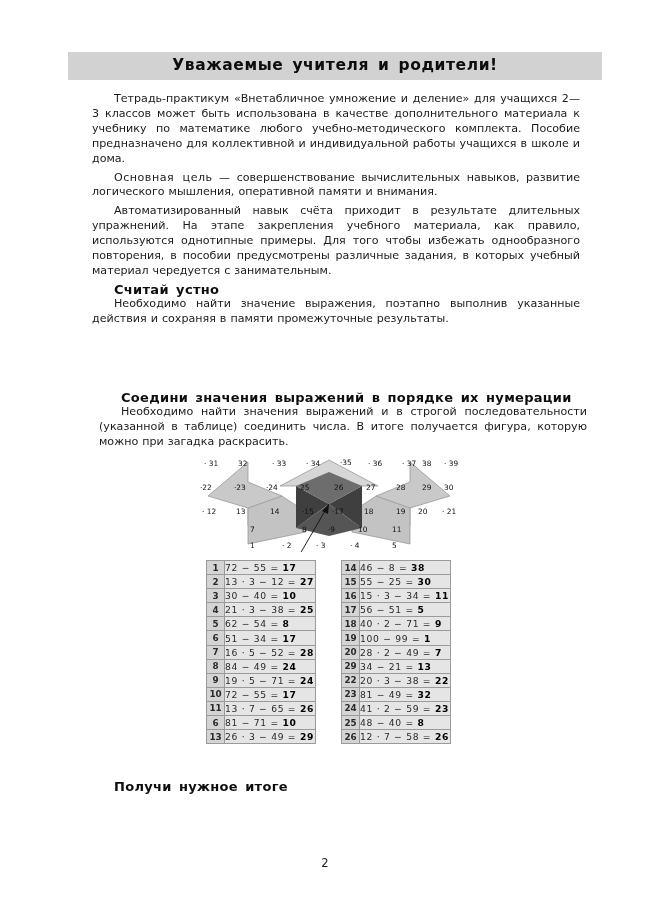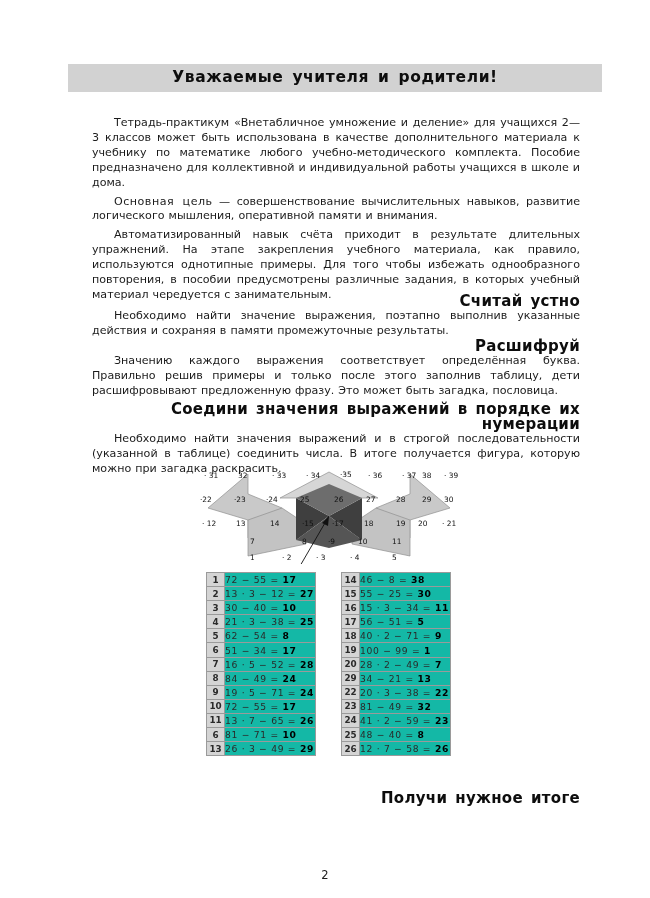--- a/index.html
+++ b/index.html
@@ -10,21 +10,21 @@
   body {
     width: 650px;
     height: 898px;
     position: relative;
     font-family: "DejaVu Sans", sans-serif;
     color: #1b1b1b;
     overflow: hidden;
   }
   .page {
     position: absolute;
-    left: 0; top: 12px;
+    left: 0; top: 0;
     width: 650px;
     height: 832px;
   }
 
   
   .header-band {
     position: absolute;
     left: 68px;
     top: 52px;
     width: 534px;
@@ -59,28 +59,27 @@
     word-spacing: 0.5px;
     color: #1b1b1b;
   }
   .lead {
     font-weight: normal;
     letter-spacing: 0.5px;
     word-spacing: 2px;
   }
   h3.sub {
     margin: 0;
-    font-size: 15px;
+    font-size: 13px;
     line-height: 15px;
     font-weight: bold;
     letter-spacing: 0.3px;
     word-spacing: 2.5px;
     text-indent: 22px;
     color: #0d0d0d;
-    text-align: right;
   }
   .gap-s { height: 4px; }
 
   
   .figure {
     position: absolute;
     left: 196px;
     top: 452px;
     width: 266px;
     height: 100px;
@@ -112,21 +111,21 @@
   td.num {
     width: 17px;
     text-align: center;
     background: #d4d4d4;
     font-weight: bold;
     font-size: 8.8px;
     color: #111;
   }
   td.expr {
     padding-left: 5px;
-    background: #14b8a6;
+    background: #e5e5e5;
     white-space: nowrap;
     letter-spacing: 0.7px;
   }
   td.expr b { color: #000; }
 
   
   .page-number {
     position: absolute;
     left: 0;
     top: 856px;
@@ -137,39 +136,35 @@
   }
 </style>
 </head>
 <body>
 
 <div class="page">
 
   <div class="header-band"></div>
   <div class="header-title">Уважаемые  учителя  и  родители!</div>
 
-  <div class="col" style="top:92px;margin-top:12px;">
+  <div class="col" style="top:92px;">
     <p class="body">Тетрадь-практикум «Внетабличное умножение и деление» для учащихся 2—3 классов может быть использована в качестве дополнительного материала к учебнику по математике любого учебно-методического комплекта. Пособие предназначено для коллективной и индивидуальной работы учащихся в школе и дома.</p>
     <div class="gap-s"></div>
     <p class="body"><span class="lead">Основная  цель</span><span> — совершенствование вычислительных навыков, развитие логического мышления, оперативной памяти и внимания.</span></p>
     <div class="gap-s"></div>
     <p class="body">Автоматизированный навык счёта приходит в результате длительных упражнений. На этапе закрепления учебного материала, как правило, используются однотипные примеры. Для того чтобы избежать однообразного повторения, в пособии предусмотрены различные задания, в которых учебный материал чередуется с занимательным.</p>
   </div>
 
   <div class="col" style="top:282px;">
     <h3 class="sub">Считай  устно</h3>
     <p class="body">Необходимо найти значение выражения, поэтапно выполнив указанные действия и сохраняя в памяти промежуточные результаты.</p>
   </div>
 
-  <div class="col" style="top:327px;">
-    <h3 class="sub">Расшифруй</h3>
-    <p class="body">Значению каждого выражения соответствует определённая буква. Правильно решив примеры и только после этого заполнив таблицу, дети расшифровывают предложенную фразу. Это может быть загадка, пословица.</p>
-  </div>
-
-  <div class="col" style="top:390px;">
+
+  <div class="col" style="top:390px;margin-left:7px;">
     <h3 class="sub">Соедини  значения  выражений  в  порядке  их  нумерации</h3>
     <p class="body">Необходимо найти значения выражений и в строгой последовательности (указанной в таблице) соединить числа. В итоге получается фигура, которую можно при загадка раскрасить.</p>
   </div>
 
   <div class="figure">
     <svg width="266" height="100" viewBox="0 0 266 100">
 
       <polygon points="12,44 52,10 52,30 86,44 52,74 52,56" fill="#c9c9c9" stroke="#8f8f8f" stroke-width="0.7"></polygon>
       <polygon points="254,44 214,10 214,30 180,44 214,74 214,56" fill="#c9c9c9" stroke="#8f8f8f" stroke-width="0.7"></polygon>
       <polygon points="133,8 182,34 152,34 133,52 114,34 84,34" fill="#d6d6d6" stroke="#8f8f8f" stroke-width="0.7"></polygon>

